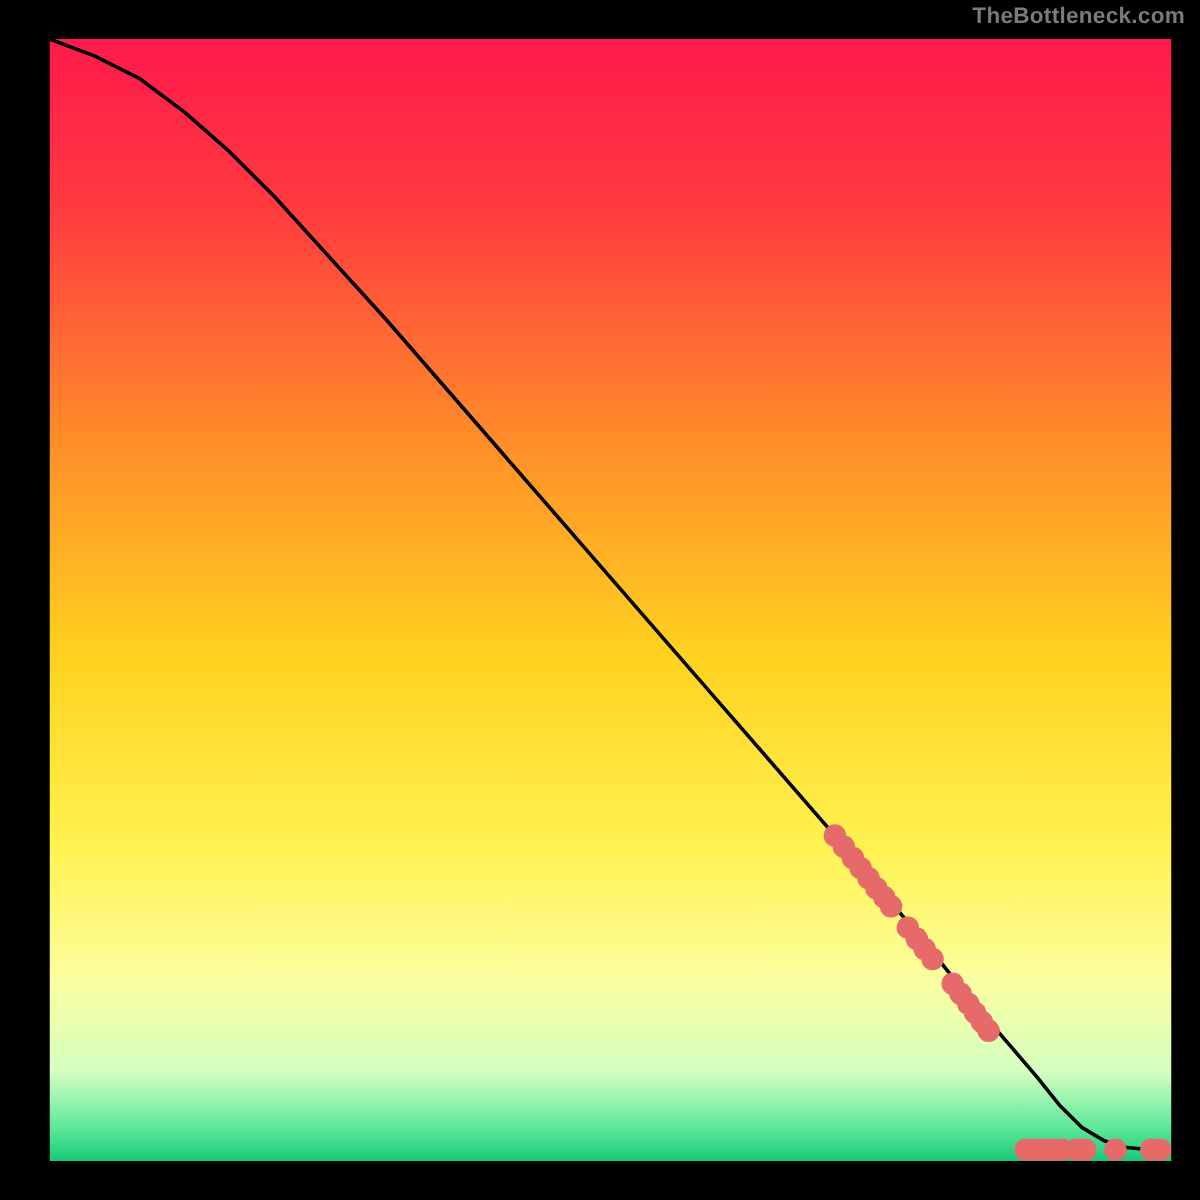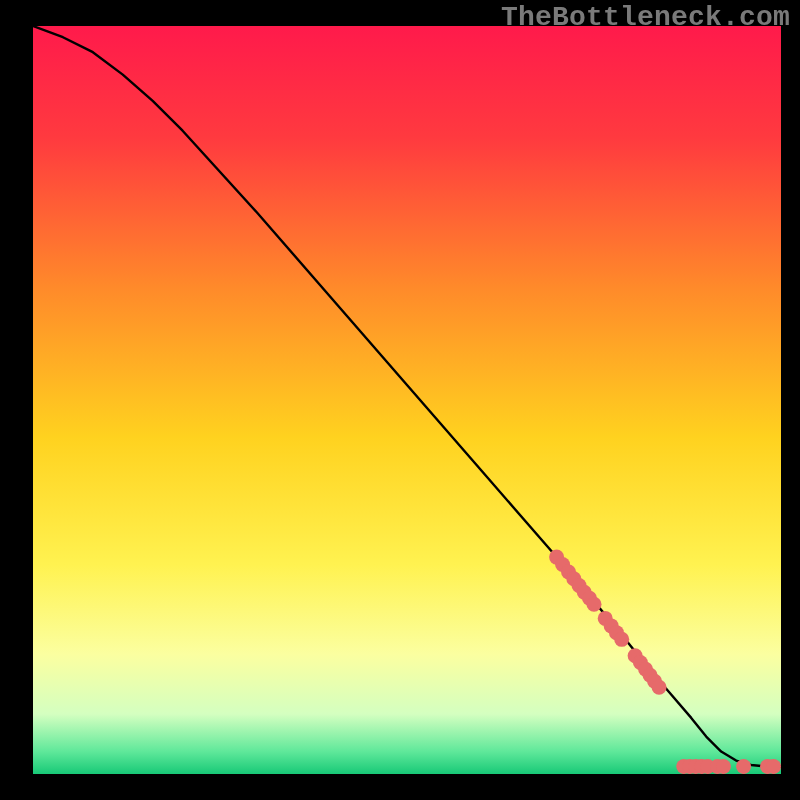--- a/index.html
+++ b/index.html
@@ -7,22 +7,22 @@
   .stage {
     position: relative;
     width: 800px;
     height: 800px;
     background: #000;
   }
   .attribution {
     position: absolute;
     top: 2px;
     right: 10px;
-    font-family: Liberation Mono, monospace;
-    font-size: 28px;
+    font-family: Liberation Sans, sans-serif;
+    font-size: 15px;
     font-weight: 600;
     color: #7a7a7a;
     letter-spacing: 0.2px;
   }
   .plot {
     position: absolute;
     left: 33px;
     top: 26px;
     width: 748px;
     height: 748px;

